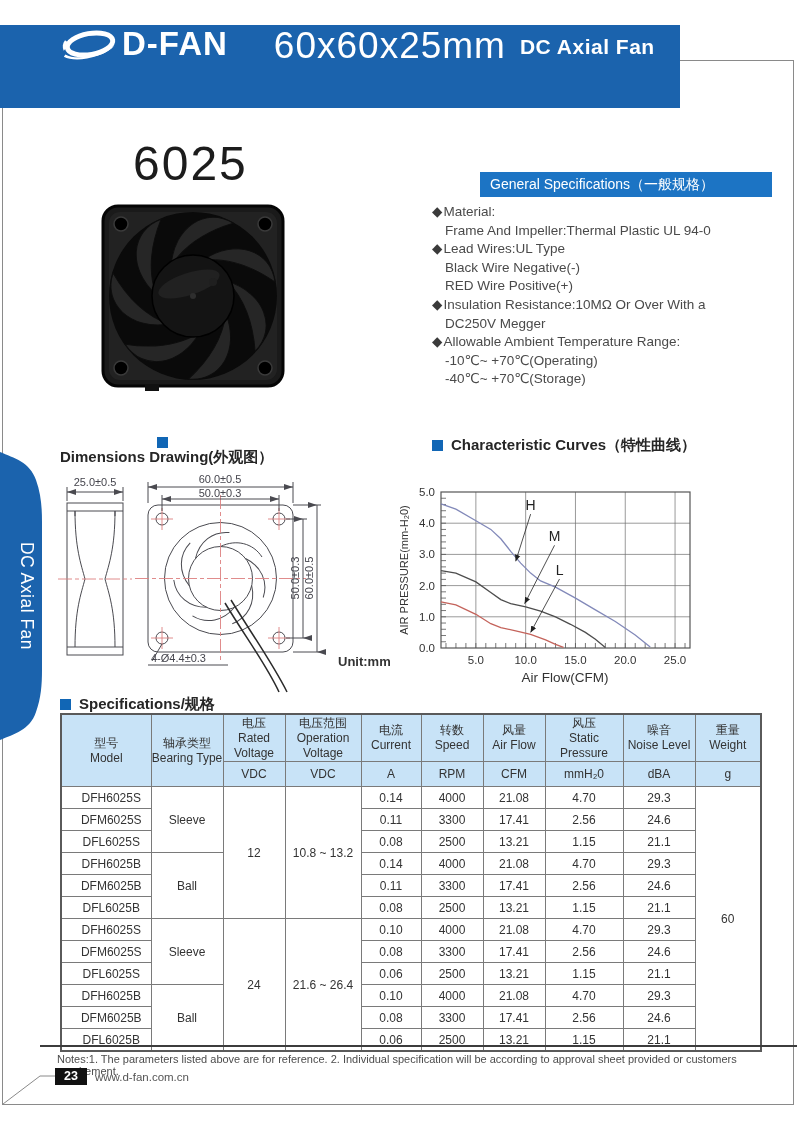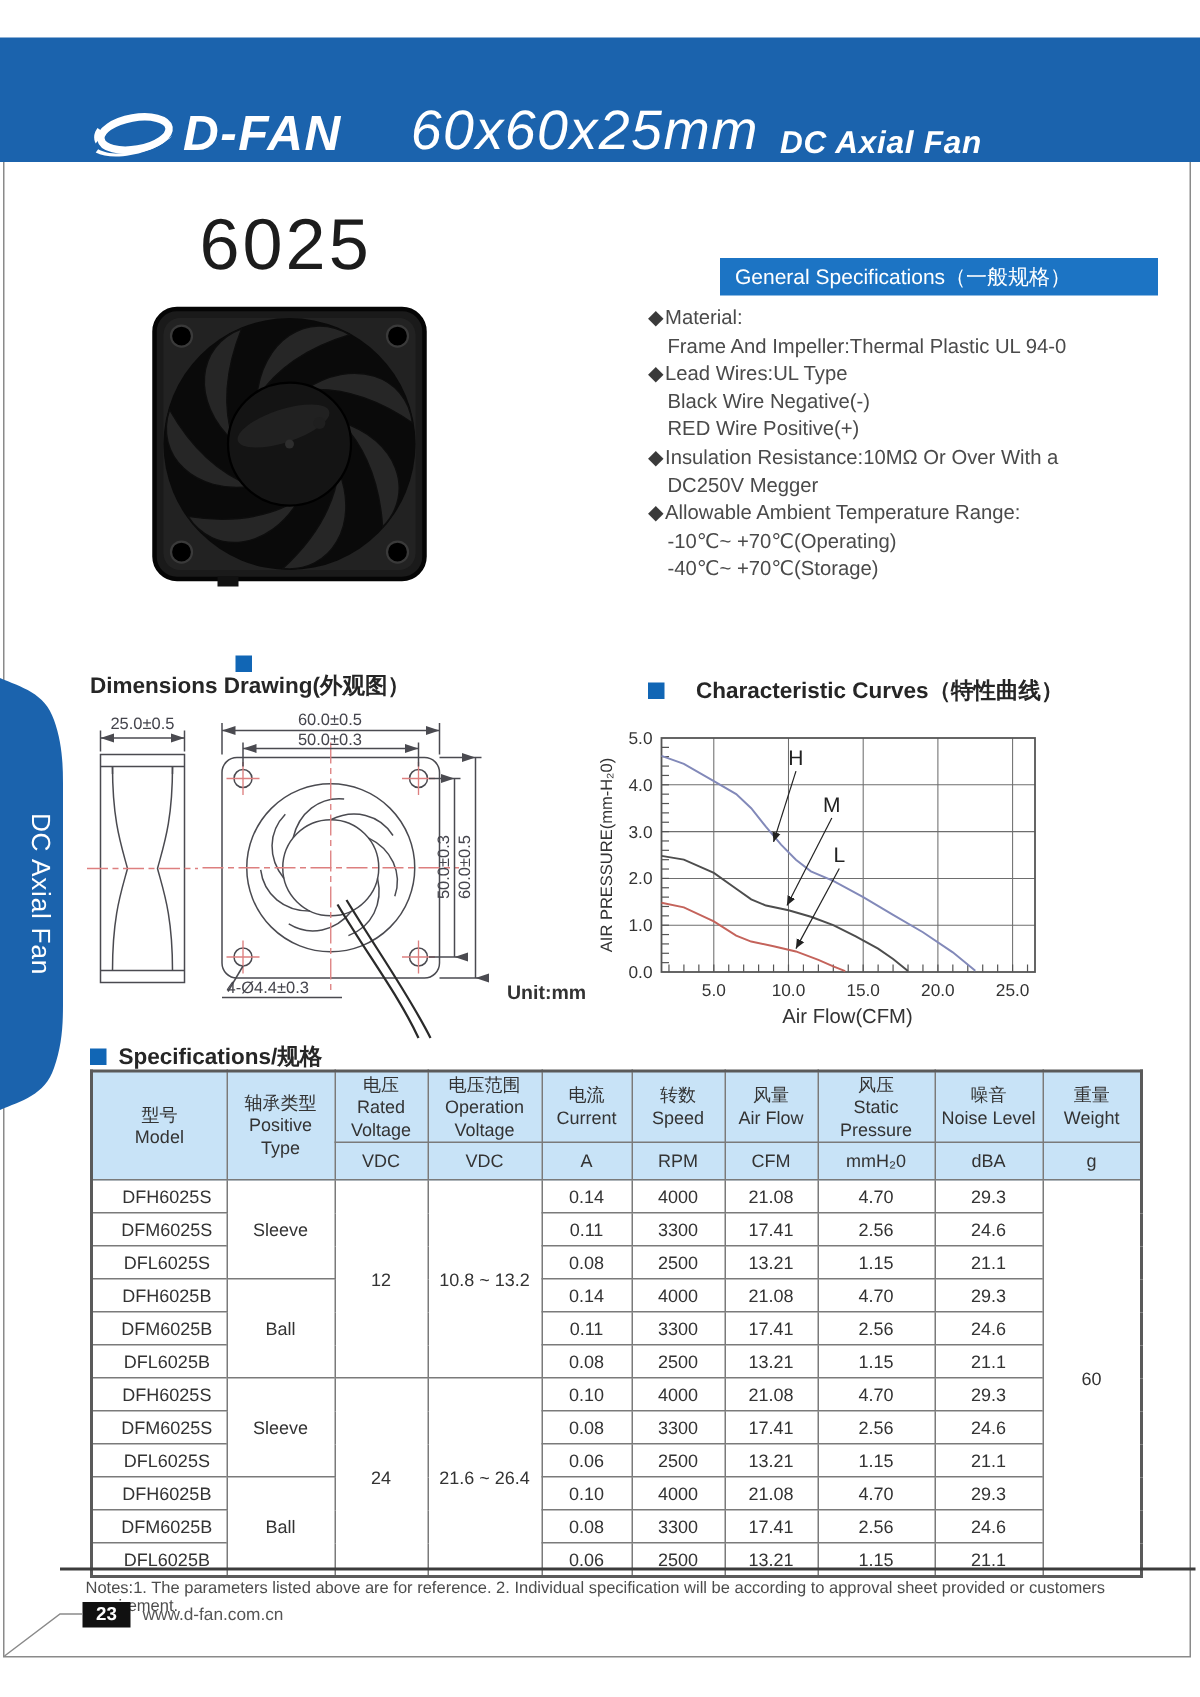--- a/index.html
+++ b/index.html
@@ -1,39 +1,39 @@
 <!DOCTYPE html>
 <html><head>
 <meta charset="utf-8">
 <style>
   html,body{margin:0;padding:0;background:#fff;}
   body{width:800px;height:1131px;position:relative;font-family:"Liberation Sans","DejaVu Sans",sans-serif;overflow:hidden;}
   .abs{position:absolute;}
   
   #page-frame{left:2px;top:60px;width:792px;height:1045px;border:1px solid #8a8a8a;box-sizing:border-box;}
   
-  #top-header{left:0;top:25px;width:800px;height:83px;background:#1b63ad;display:flex;align-items:flex-end;font-style:italic;}
+  #top-header{left:0;top:25px;width:680px;height:83px;background:#1b63ad;display:flex;align-items:flex-start;}
   #logo{display:flex;align-items:center;margin-left:62px;}
   #logo-text{color:#fff;font-size:33px;font-weight:bold;letter-spacing:1px;margin-left:4px;}
   #header-title{color:#fff;font-size:37px;margin-left:46px;letter-spacing:1px;}
   #header-subtitle{color:#fff;font-size:21px;font-weight:bold;margin-left:14px;padding-top:10px;letter-spacing:.5px;}
   
   #model-number{left:133px;top:136px;font-size:48px;color:#1c1c1c;letter-spacing:2px;}
   #fan-photo{left:85px;top:198px;}
   
   #gs-bar{left:432px;top:172px;width:292px;height:25px;background:#1c74c4;color:#fff;font-size:14px;line-height:25px;padding-left:10px;box-sizing:border-box;margin-left:48px;}
   #gs-list{left:432px;top:203px;width:356px;font-size:13.5px;color:#4a4a4a;line-height:18.6px;}
   .gs-line{white-space:nowrap;}
   .gs-line .dia{color:#3a3a3a;margin-right:1px;}
   .gs-line.ind{padding-left:13px;}
   
   .sec-title{display:flex;align-items:center;font-size:15px;color:#262626;font-weight:600;}
   .sec-sq{width:11px;height:11px;background:#1166b5;margin-right:8px;flex:0 0 auto;}
   #sec-dims{left:60px;top:437px;flex-direction:column;}
-  #sec-curves{left:432px;top:451px;gap:13px;}
+  #sec-curves{left:432px;top:436px;}
   #sec-specs{left:60px;top:695px;}
   
   #side-tab{left:0;top:452px;}
   
   .dim-text{font-size:11px;fill:#45454d;font-family:"Liberation Sans",sans-serif;}
   .unit-text{font-size:13px;font-weight:600;fill:#333;font-family:"Liberation Sans",sans-serif;}
   .tick-label{font-size:11.5px;fill:#333;font-family:"Liberation Sans",sans-serif;}
   .axis-label{font-size:13.5px;fill:#333;font-family:"Liberation Sans",sans-serif;}
   .yaxis-label{font-size:11px;fill:#333;font-family:"Liberation Sans",sans-serif;}
   .series-label{font-size:14px;fill:#222;font-family:"Liberation Sans",sans-serif;}
@@ -343,21 +343,21 @@
           <col style="width:66px">
       </colgroup>
       <thead>
         <tr class="h1">
           <th rowspan="2">
               <div>型号</div>
               <div>Model</div>
             </th>
           <th rowspan="2">
               <div>轴承类型</div>
-              <div>Positive Type</div>
+              <div>Bearing Type</div>
             </th>
           <th>
               <div>电压</div>
               <div>Rated Voltage</div>
             </th>
           <th>
               <div>电压范围</div>
               <div>Operation Voltage</div>
             </th>
           <th>

